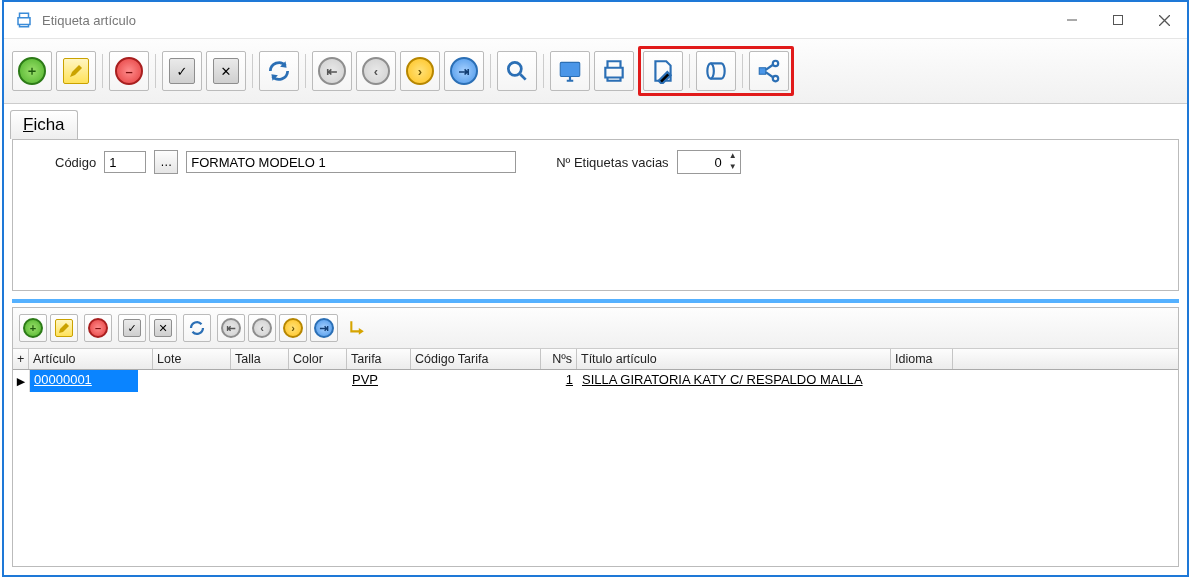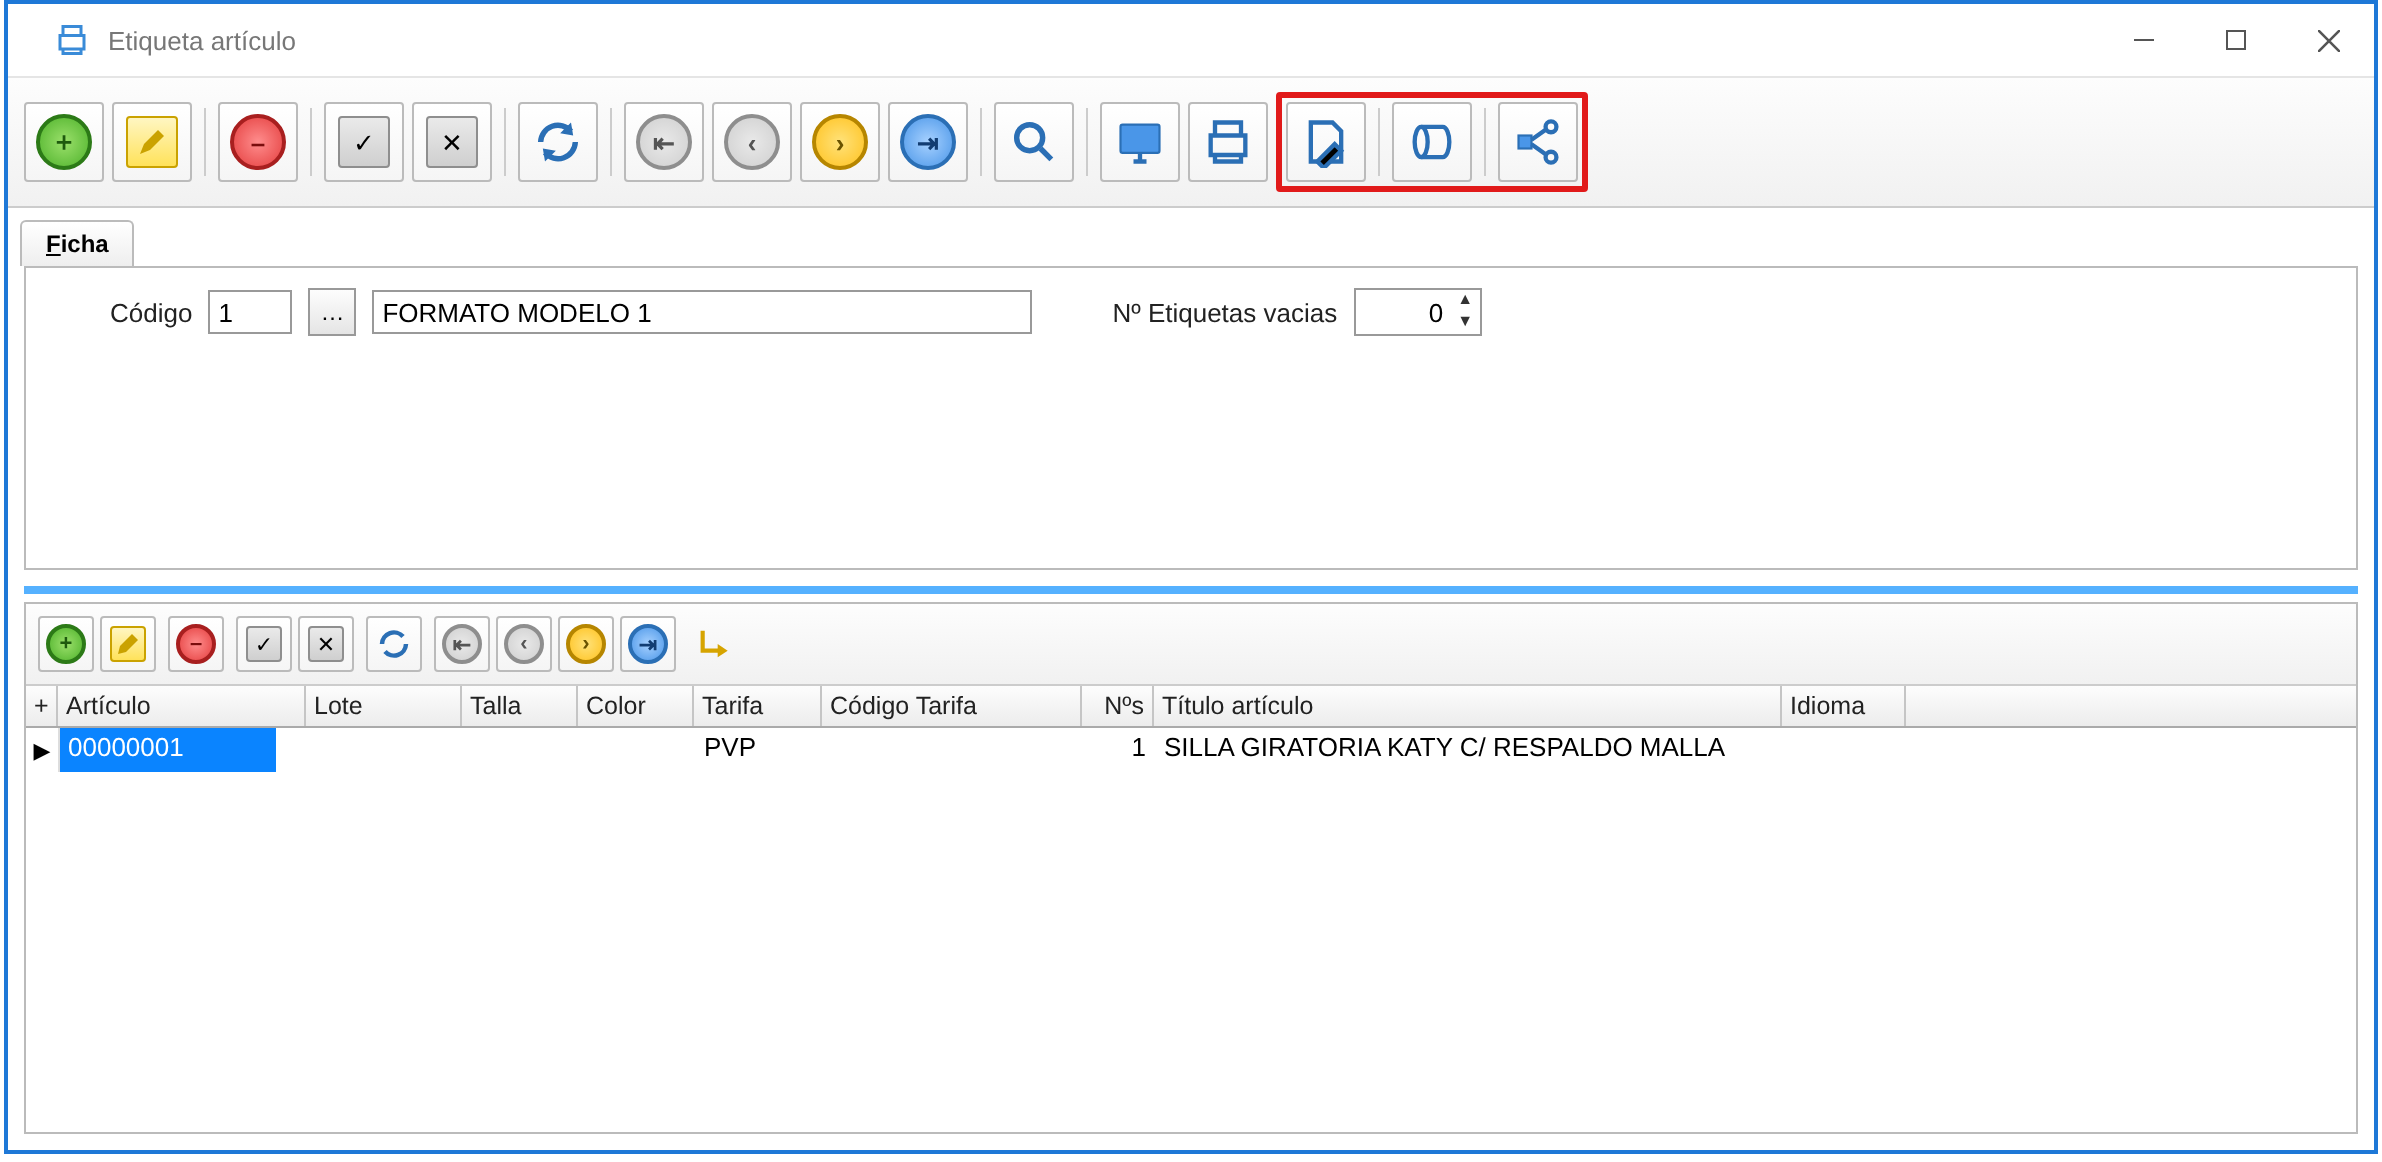--- a/index.html
+++ b/index.html
@@ -20,21 +20,20 @@
     overflow: hidden;
     display: flex;
     flex-direction: column;
   }
   .titlebar {
     height: 36px;
     background: #fff;
     display: flex;
     align-items: center;
     border-bottom: 1px solid #e5e5e5;
-    padding-left: 12px;
   }
   .titlebar .tb-icon {
     width: 20px; height: 20px; margin: 0 8px 0 10px;
     display: flex; align-items: center; justify-content: center;
   }
   .titlebar .tb-title {
     color: #777;
     flex: 0 0 auto;
   }
   .tb-spacer { flex: 1 1 auto; }
@@ -100,22 +99,21 @@
     align-items:flex-end;
     padding: 6px 6px 0 6px;
     background:#fff;
   }
   .tab {
     border:1px solid #bbb;
     border-bottom:none;
     padding: 4px 12px;
     background: linear-gradient(#ffffff,#eeeeee);
     border-radius: 3px 3px 0 0;
-    font-size:12px;
-    font-weight:bold;
+    font-size:17px;
   }
   .tab .uline { text-decoration: underline; }
 
   .ficha-panel {
     border:1px solid #bbb;
     margin: 0 8px 8px 8px;
     padding: 10px 12px;
     flex: 0 0 auto;
     height: 130px;
     background:#fff;
@@ -174,21 +172,21 @@
   .grid-row {
     display:flex;
     font-size:13px;
     height:22px;
     align-items:stretch;
   }
   .grid-row .c {
     border-right:1px solid transparent;
     padding:2px 4px;
     box-sizing:border-box;
-    overflow:hidden; white-space:nowrap;
+    overflow:hidden; white-space:nowrap;text-decoration:underline;
   }
   .sel-cell {
     background:#0a84ff; color:#fff;
   }
   .row-marker {
     width:16px; display:flex; align-items:center; justify-content:center;
     color:#000; font-size:11px;
     border-right:1px solid #ddd;
   }
   .add-col {

